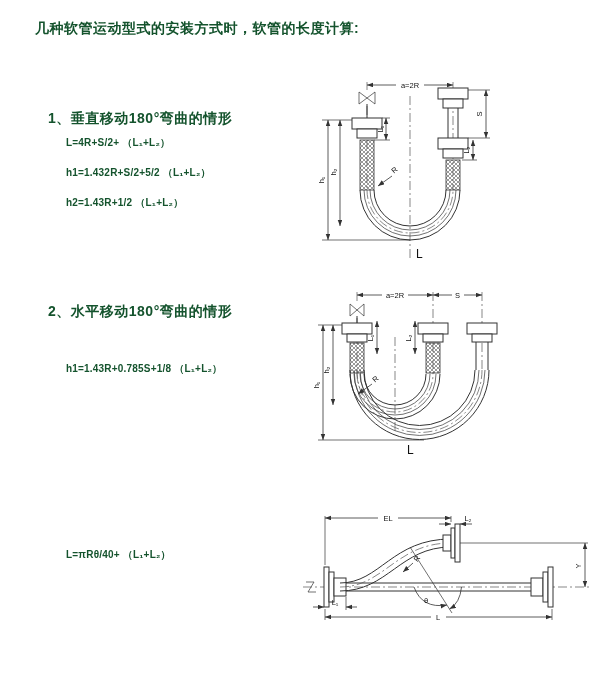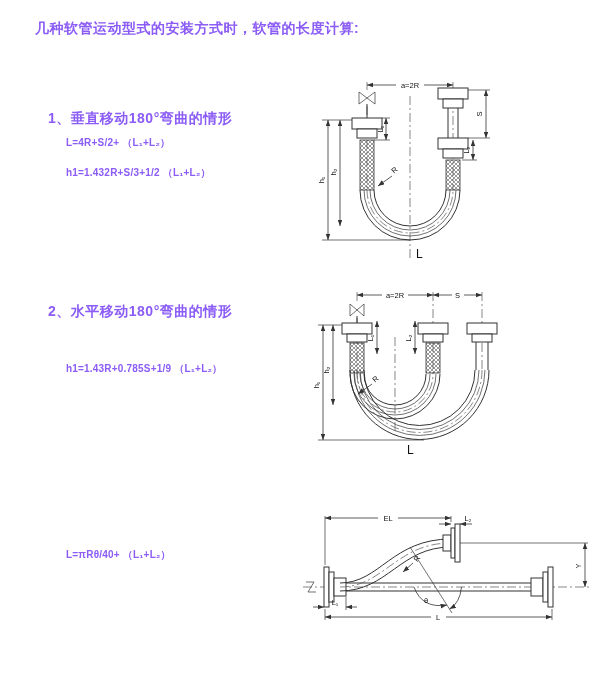--- a/index.html
+++ b/index.html
@@ -1,17 +1,17 @@
 <!DOCTYPE html>
 <html><head>
 <meta charset="utf-8">
 <style>
   html,body{margin:0;padding:0;background:#fff;}
   .sheet{position:relative;width:600px;height:675px;background:#ffffff;overflow:hidden;
-         font-family:"Liberation Sans","DejaVu Sans",sans-serif;color:#8b5cf6;}
+         font-family:"Liberation Sans","DejaVu Sans",sans-serif;color:#14532d;}
   .title{position:absolute;left:35px;top:20px;font-size:14px;font-weight:bold;letter-spacing:.5px;}
   .heading{position:absolute;left:48px;font-size:14px;font-weight:bold;letter-spacing:.5px;}
   .formula{position:absolute;left:66px;font-size:10px;font-weight:bold;letter-spacing:.2px;}
   .diagram{position:absolute;}
   
   .pipe{stroke:#333;stroke-width:1;fill:none;}
   .thin{stroke:#333;stroke-width:.7;fill:none;}
   .dim{stroke:#333;stroke-width:.8;fill:none;}
   .cl{stroke:#555;stroke-width:.7;fill:none;stroke-dasharray:9 3 2 3;}
   .fit{fill:#fff;stroke:#333;stroke-width:1;}
@@ -21,24 +21,25 @@
 </style>
 </head>
 <body>
 
 <div class="sheet">
 
   <div class="title">几种软管运动型式的安装方式时，软管的长度计算:</div>
 
   <div class="heading" style="top:110px">1、垂直移动180°弯曲的情形</div>
   <div class="formula" style="top:136px">L=4R+S/2+ （L₁+L₂）</div>
-  <div class="formula" style="top:166px">h1=1.432R+S/3+1/2 （L₁+L₂）</div>
+  <div class="formula" style="top:166px">h1=1.432R+S/2+5/2 （L₁+L₂）</div>
+  <div class="formula" style="top:196px">h2=1.43R+1/2 （L₁+L₂）</div>
 
   <div class="heading" style="top:303px">2、水平移动180°弯曲的情形</div>
-  <div class="formula" style="top:362px">h1=1.43R+0.785S+1/9 （L₁+L₂）</div>
+  <div class="formula" style="top:362px">h1=1.43R+0.785S+1/8 （L₁+L₂）</div>
 
   <div class="formula" style="top:548px">L=πRθ/40+ （L₁+L₂）</div>
 
   <svg class="diagram" style="left:312px;top:68px" width="280" height="200" viewBox="0 0 280 200">
     <defs>
       <marker id="a1e" markerWidth="9" markerHeight="7" refX="8" refY="3" orient="auto">
           <path d="M0,0 L8,3 L0,6 Z" fill="#333"></path>
         </marker>
       <marker id="a1s" markerWidth="9" markerHeight="7" refX="8" refY="3" orient="auto-start-reverse">
           <path d="M0,0 L8,3 L0,6 Z" fill="#333"></path>

